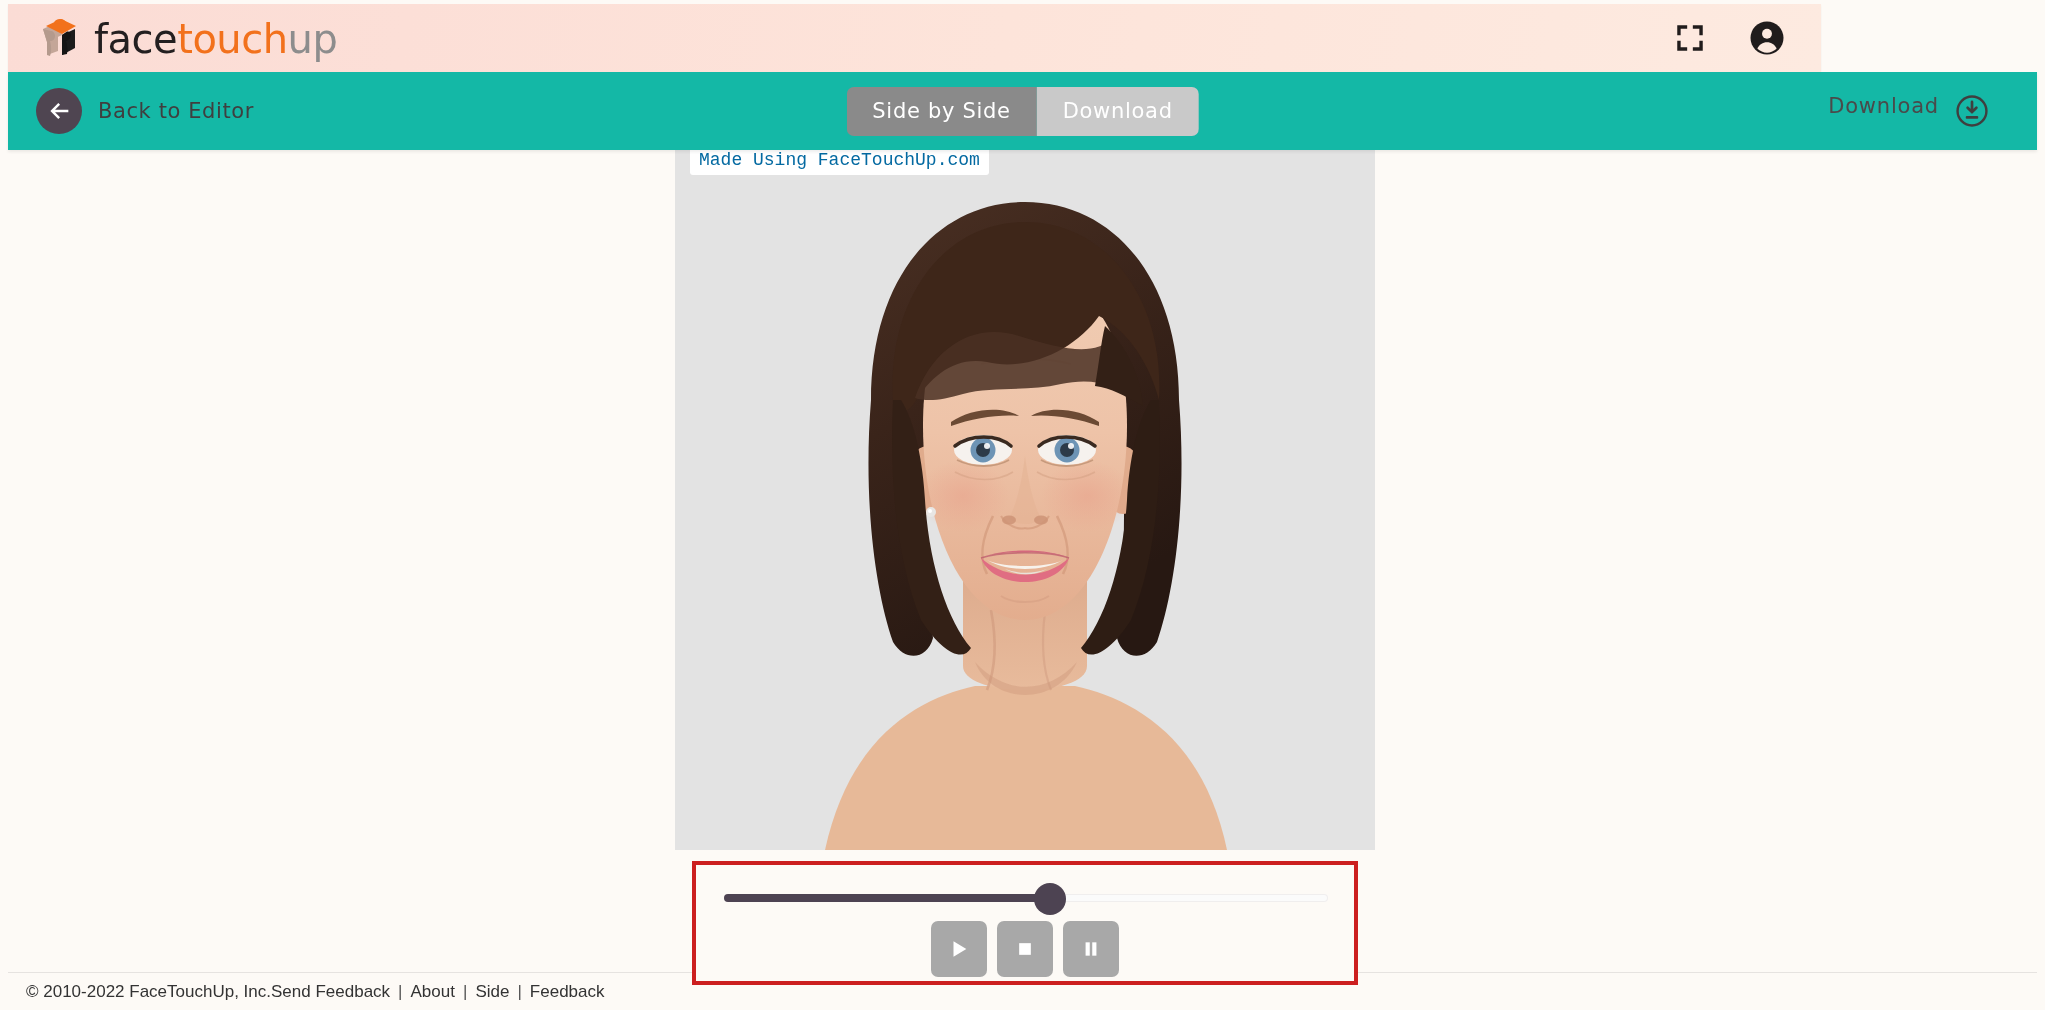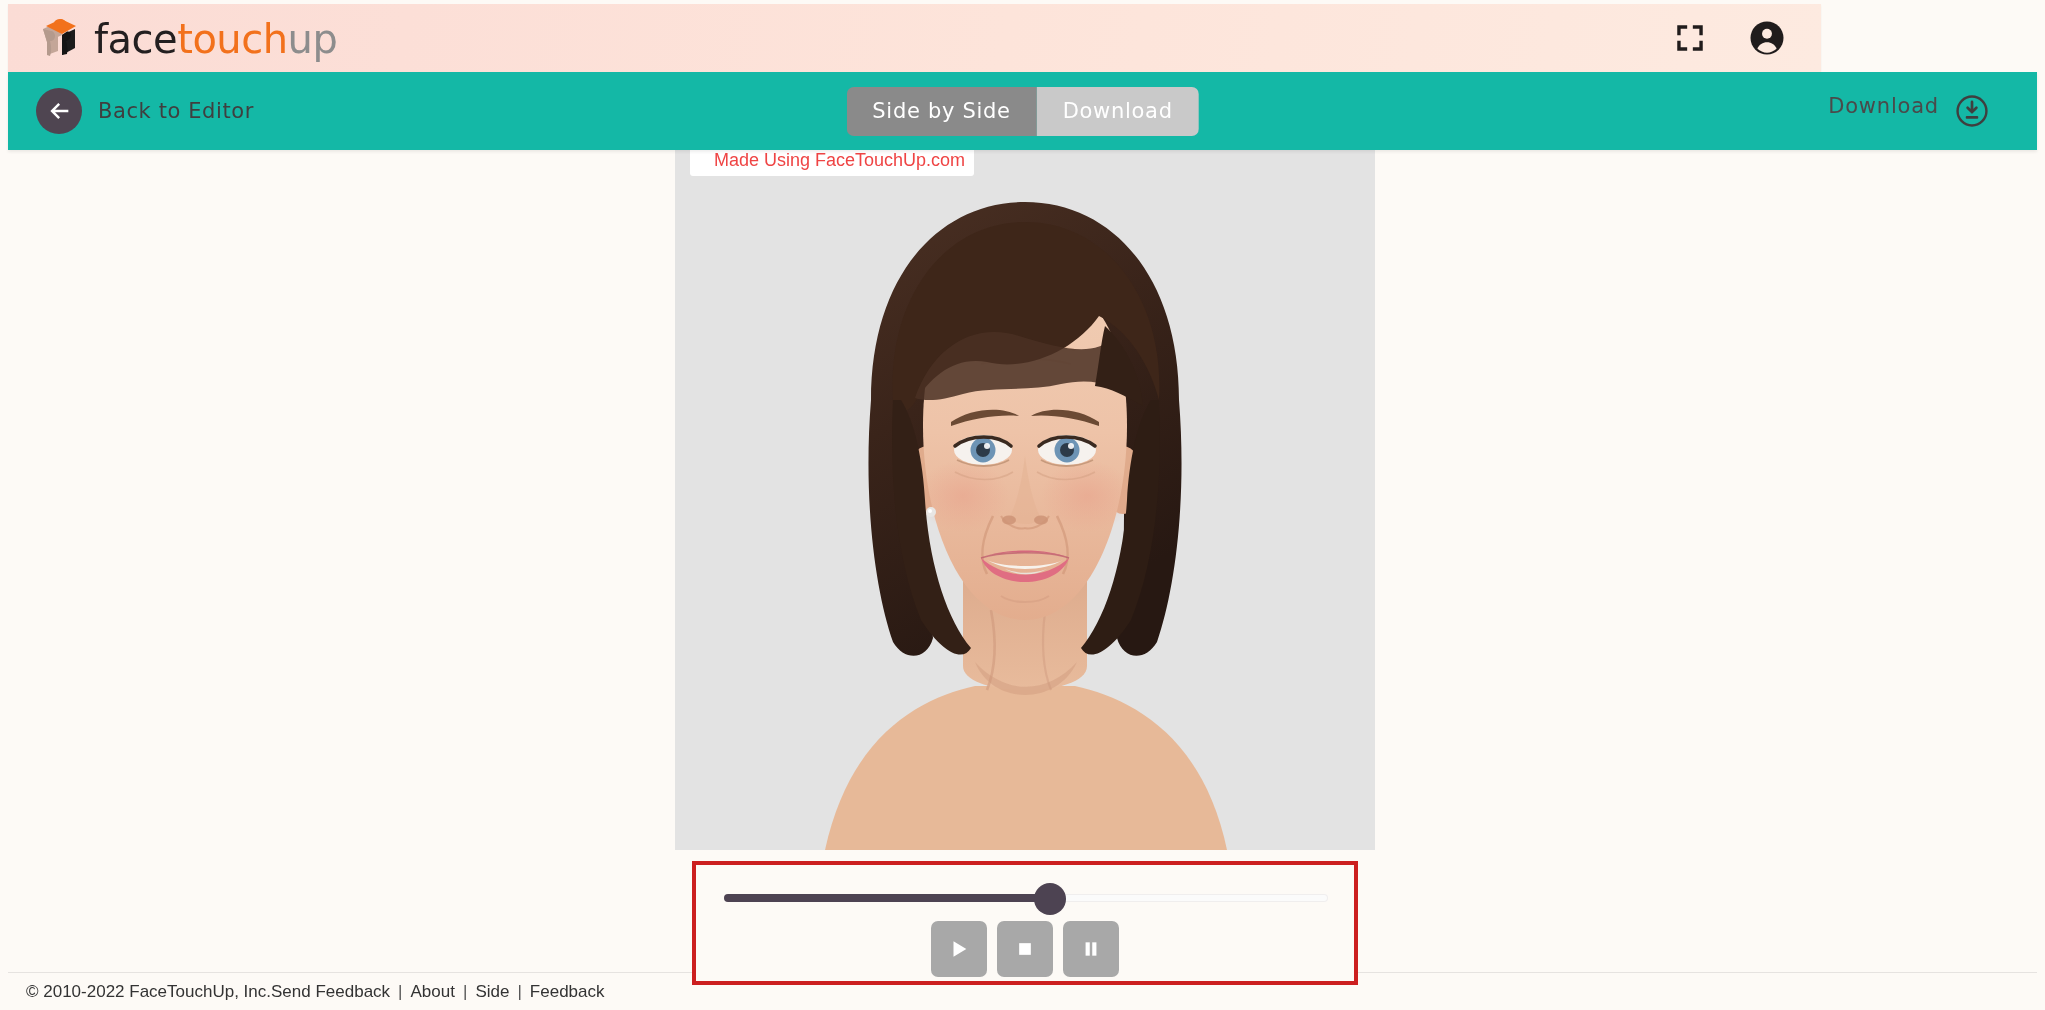--- a/index.html
+++ b/index.html
@@ -142,27 +142,27 @@
     width: 700px;
     height: 700px;
     background: #e3e3e3;
     overflow: hidden;
   }
   .watermark {
     position: absolute;
     left: 15px;
     top: -5px;
     background: #ffffff;
-    color: #ef4444;
+    color: #0369a1;
     font-size: 18px;
-    padding: 5px 9px 5px 24px;
+    padding: 5px 9px 5px 9px;
     border-radius: 3px;
     white-space: nowrap;
     z-index: 5;
-    font-family: Liberation Sans, sans-serif;
+    font-family: Liberation Mono, monospace;
   }
   .portrait { position: absolute; left: 0; top: 0; width: 700px; height: 700px; display:block; }
 
   
   .player-box {
     position: absolute;
     left: 684px;
     top: 711px;
     width: 666px;
     height: 124px;

